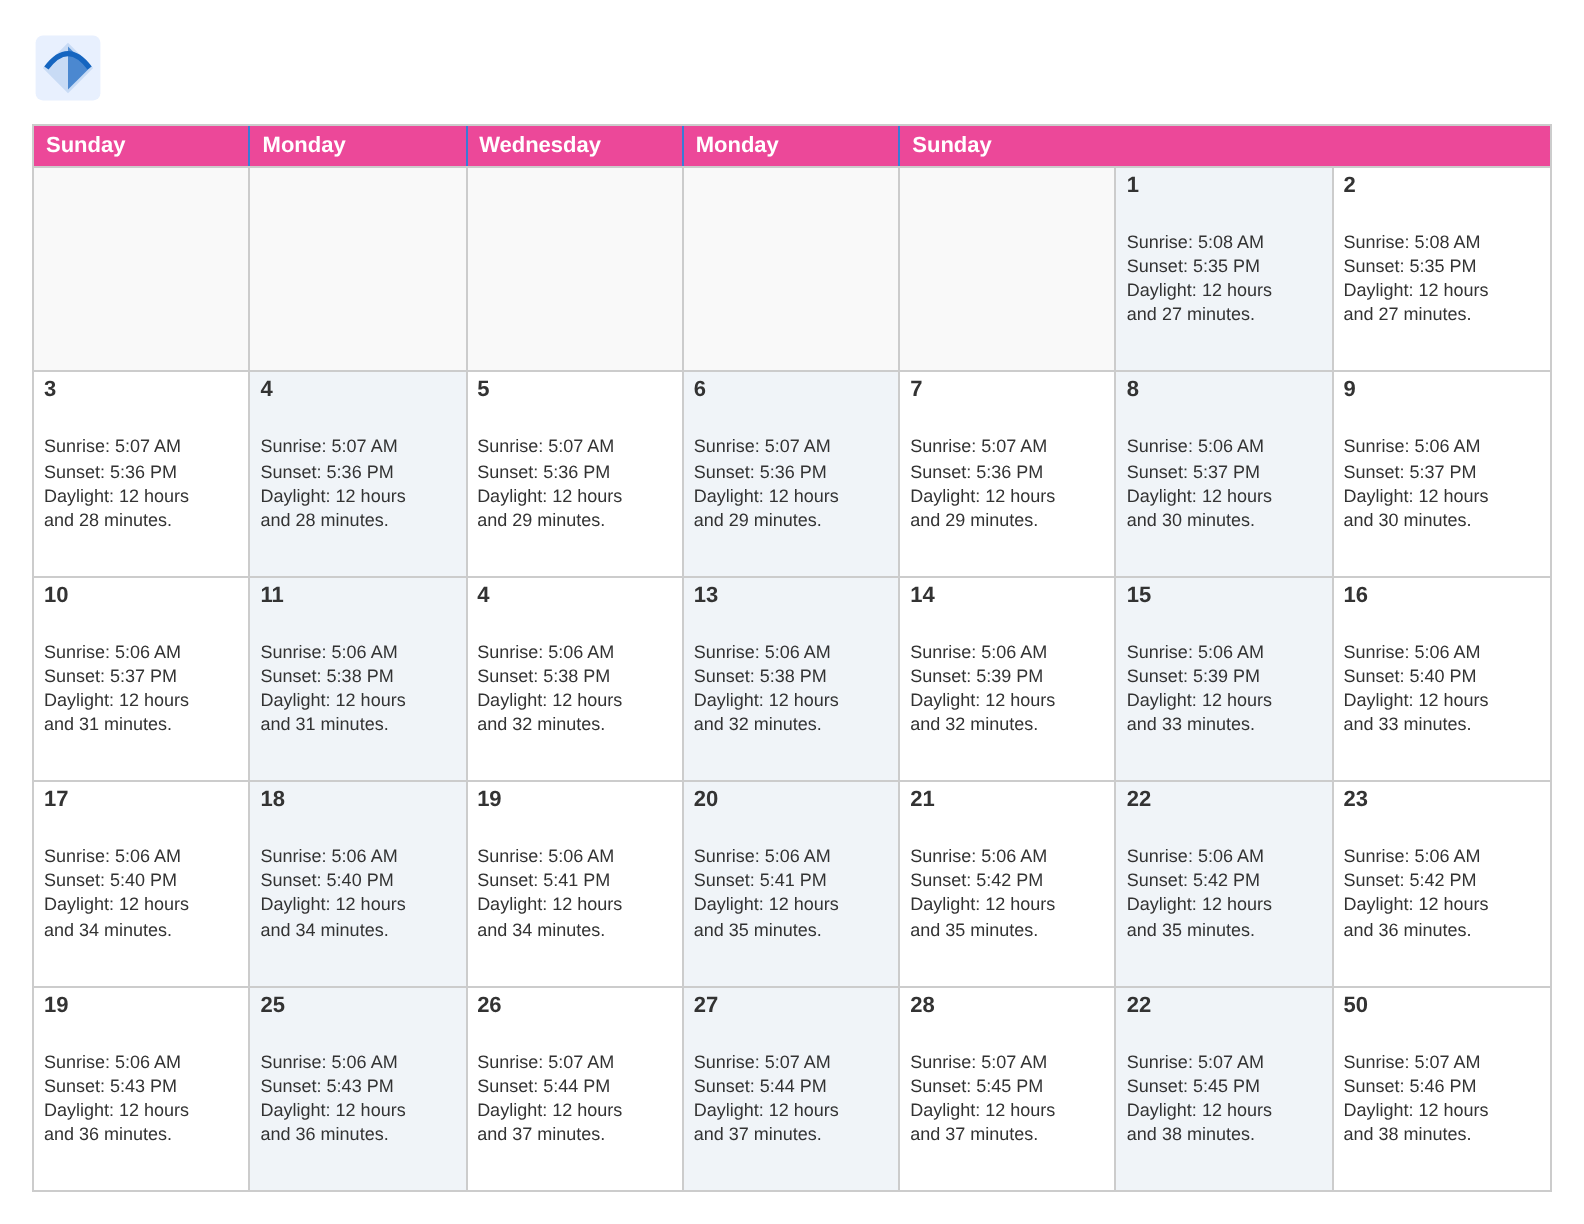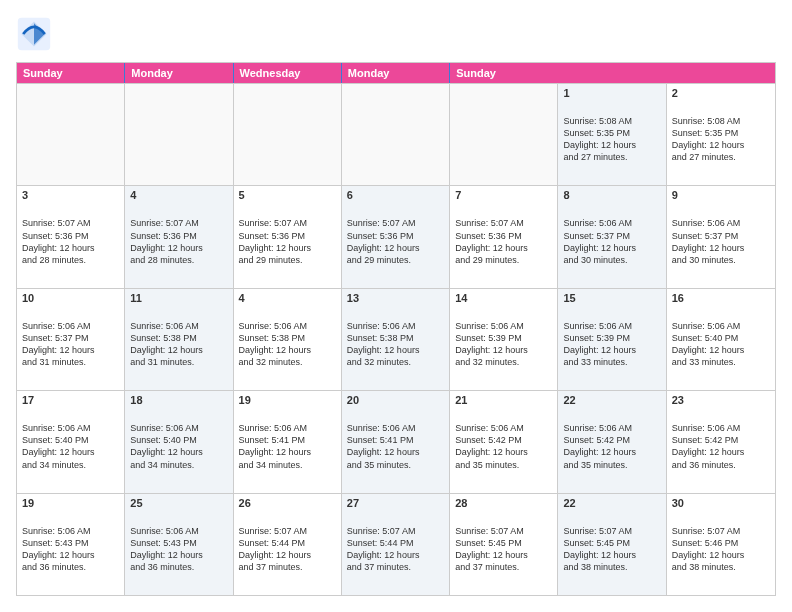--- a/index.html
+++ b/index.html
@@ -351,21 +351,21 @@
 and 37 minutes.</div>
           </div>
           <div class="cal-cell alt-bg">
             <span class="day-num">22</span>
             <div class="cell-info" style="white-space: pre-line;">Sunrise: 5:07 AM
 Sunset: 5:45 PM
 Daylight: 12 hours
 and 38 minutes.</div>
           </div>
           <div class="cal-cell">
-            <span class="day-num">30</span>
+            <span class="day-num">50</span>
             <div class="cell-info" style="white-space: pre-line;">Sunrise: 5:07 AM
 Sunset: 5:46 PM
 Daylight: 12 hours
 and 38 minutes.</div>
           </div>
         </div>
       </div>
   </div>
 </div>
 

